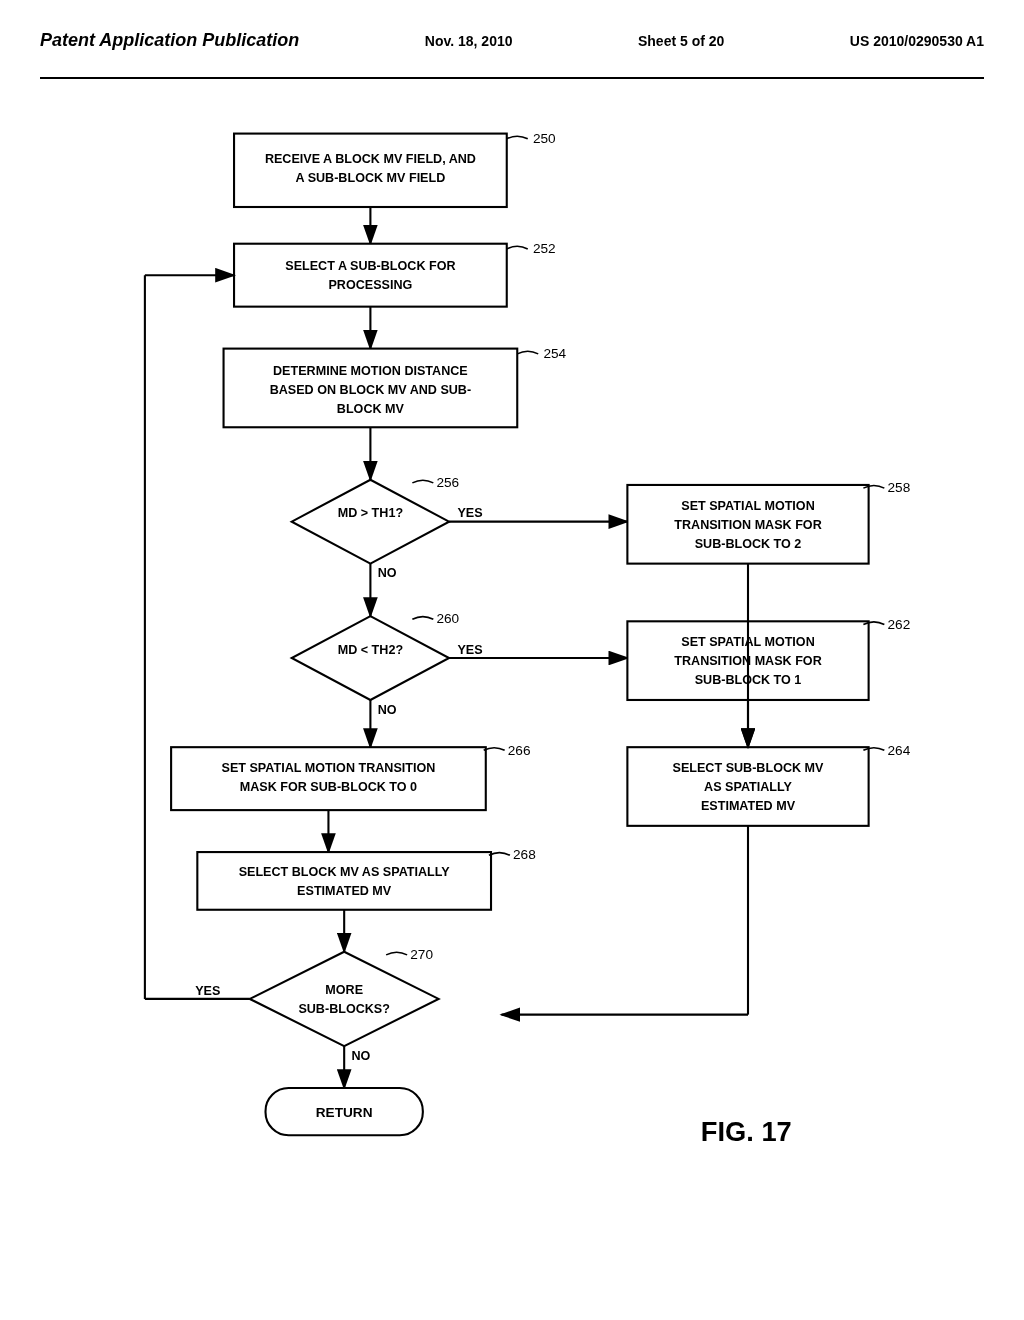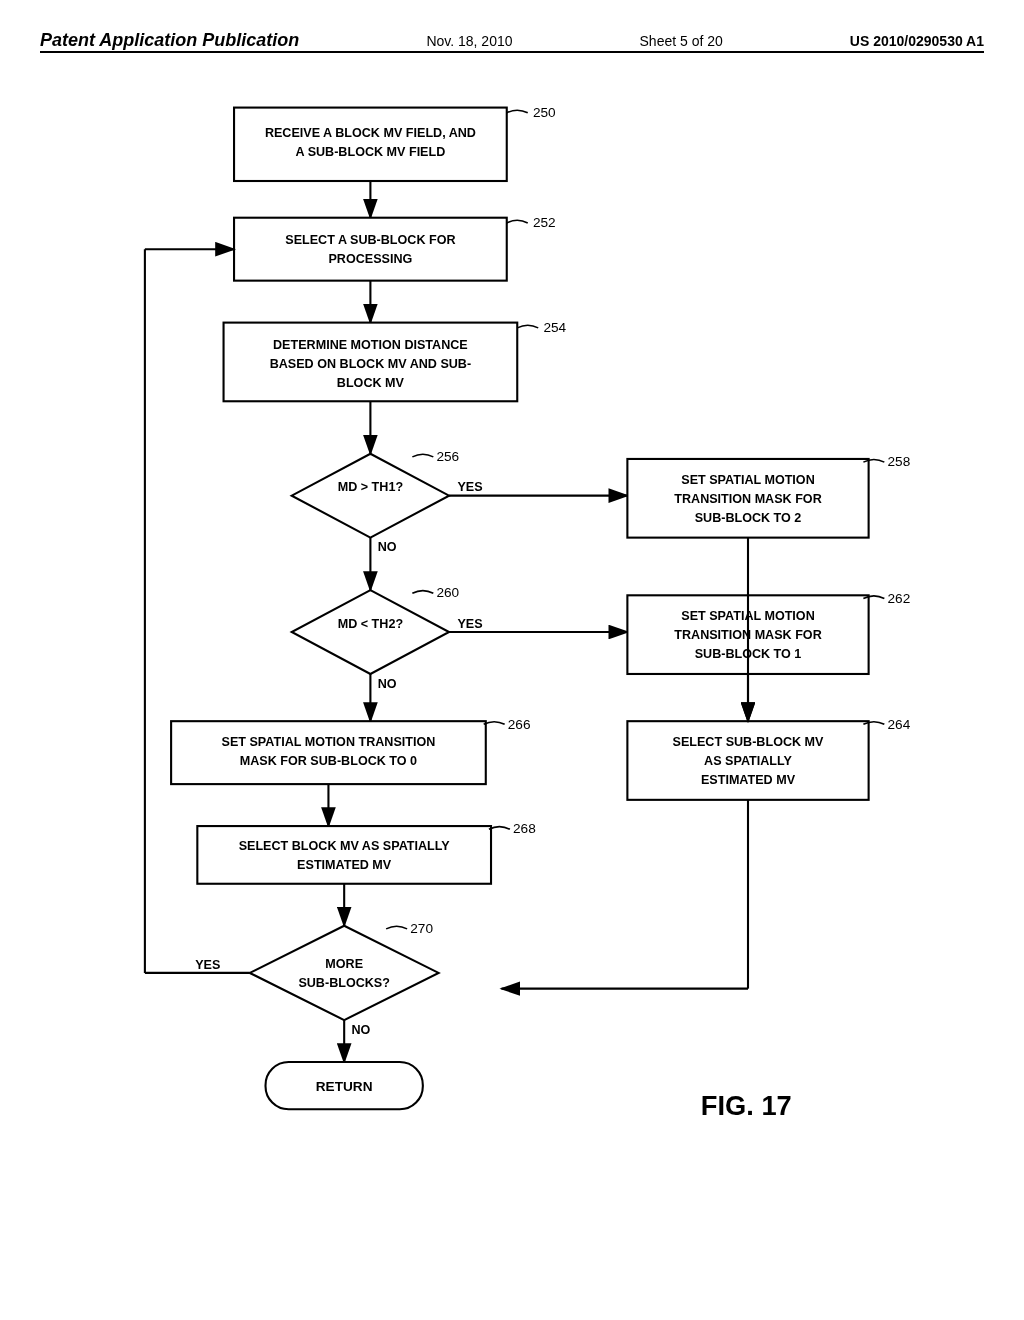--- a/index.html
+++ b/index.html
@@ -16,31 +16,31 @@
       height: 1320px;
       background: #fff;
       position: relative;
       padding: 20px 40px;
     }
     .header {
       display: flex;
       justify-content: space-between;
       align-items: baseline;
       border-bottom: 2px solid #000;
-      padding-bottom: 0;
+      padding-bottom: 26px;
       margin-bottom: 10px;
     }
     .header-title {
       font-size: 18px;
       font-weight: bold;
       font-style: italic;
     }
     .header-meta {
       font-size: 14px;
-      font-weight: normal;
+      font-weight: bold;
     }
     .header-patent {
       font-size: 14px;
       font-weight: bold;
       margin-top: 13px;
     }
     .diagram-area {
       position: relative;
       width: 100%;
       height: 1160px;

